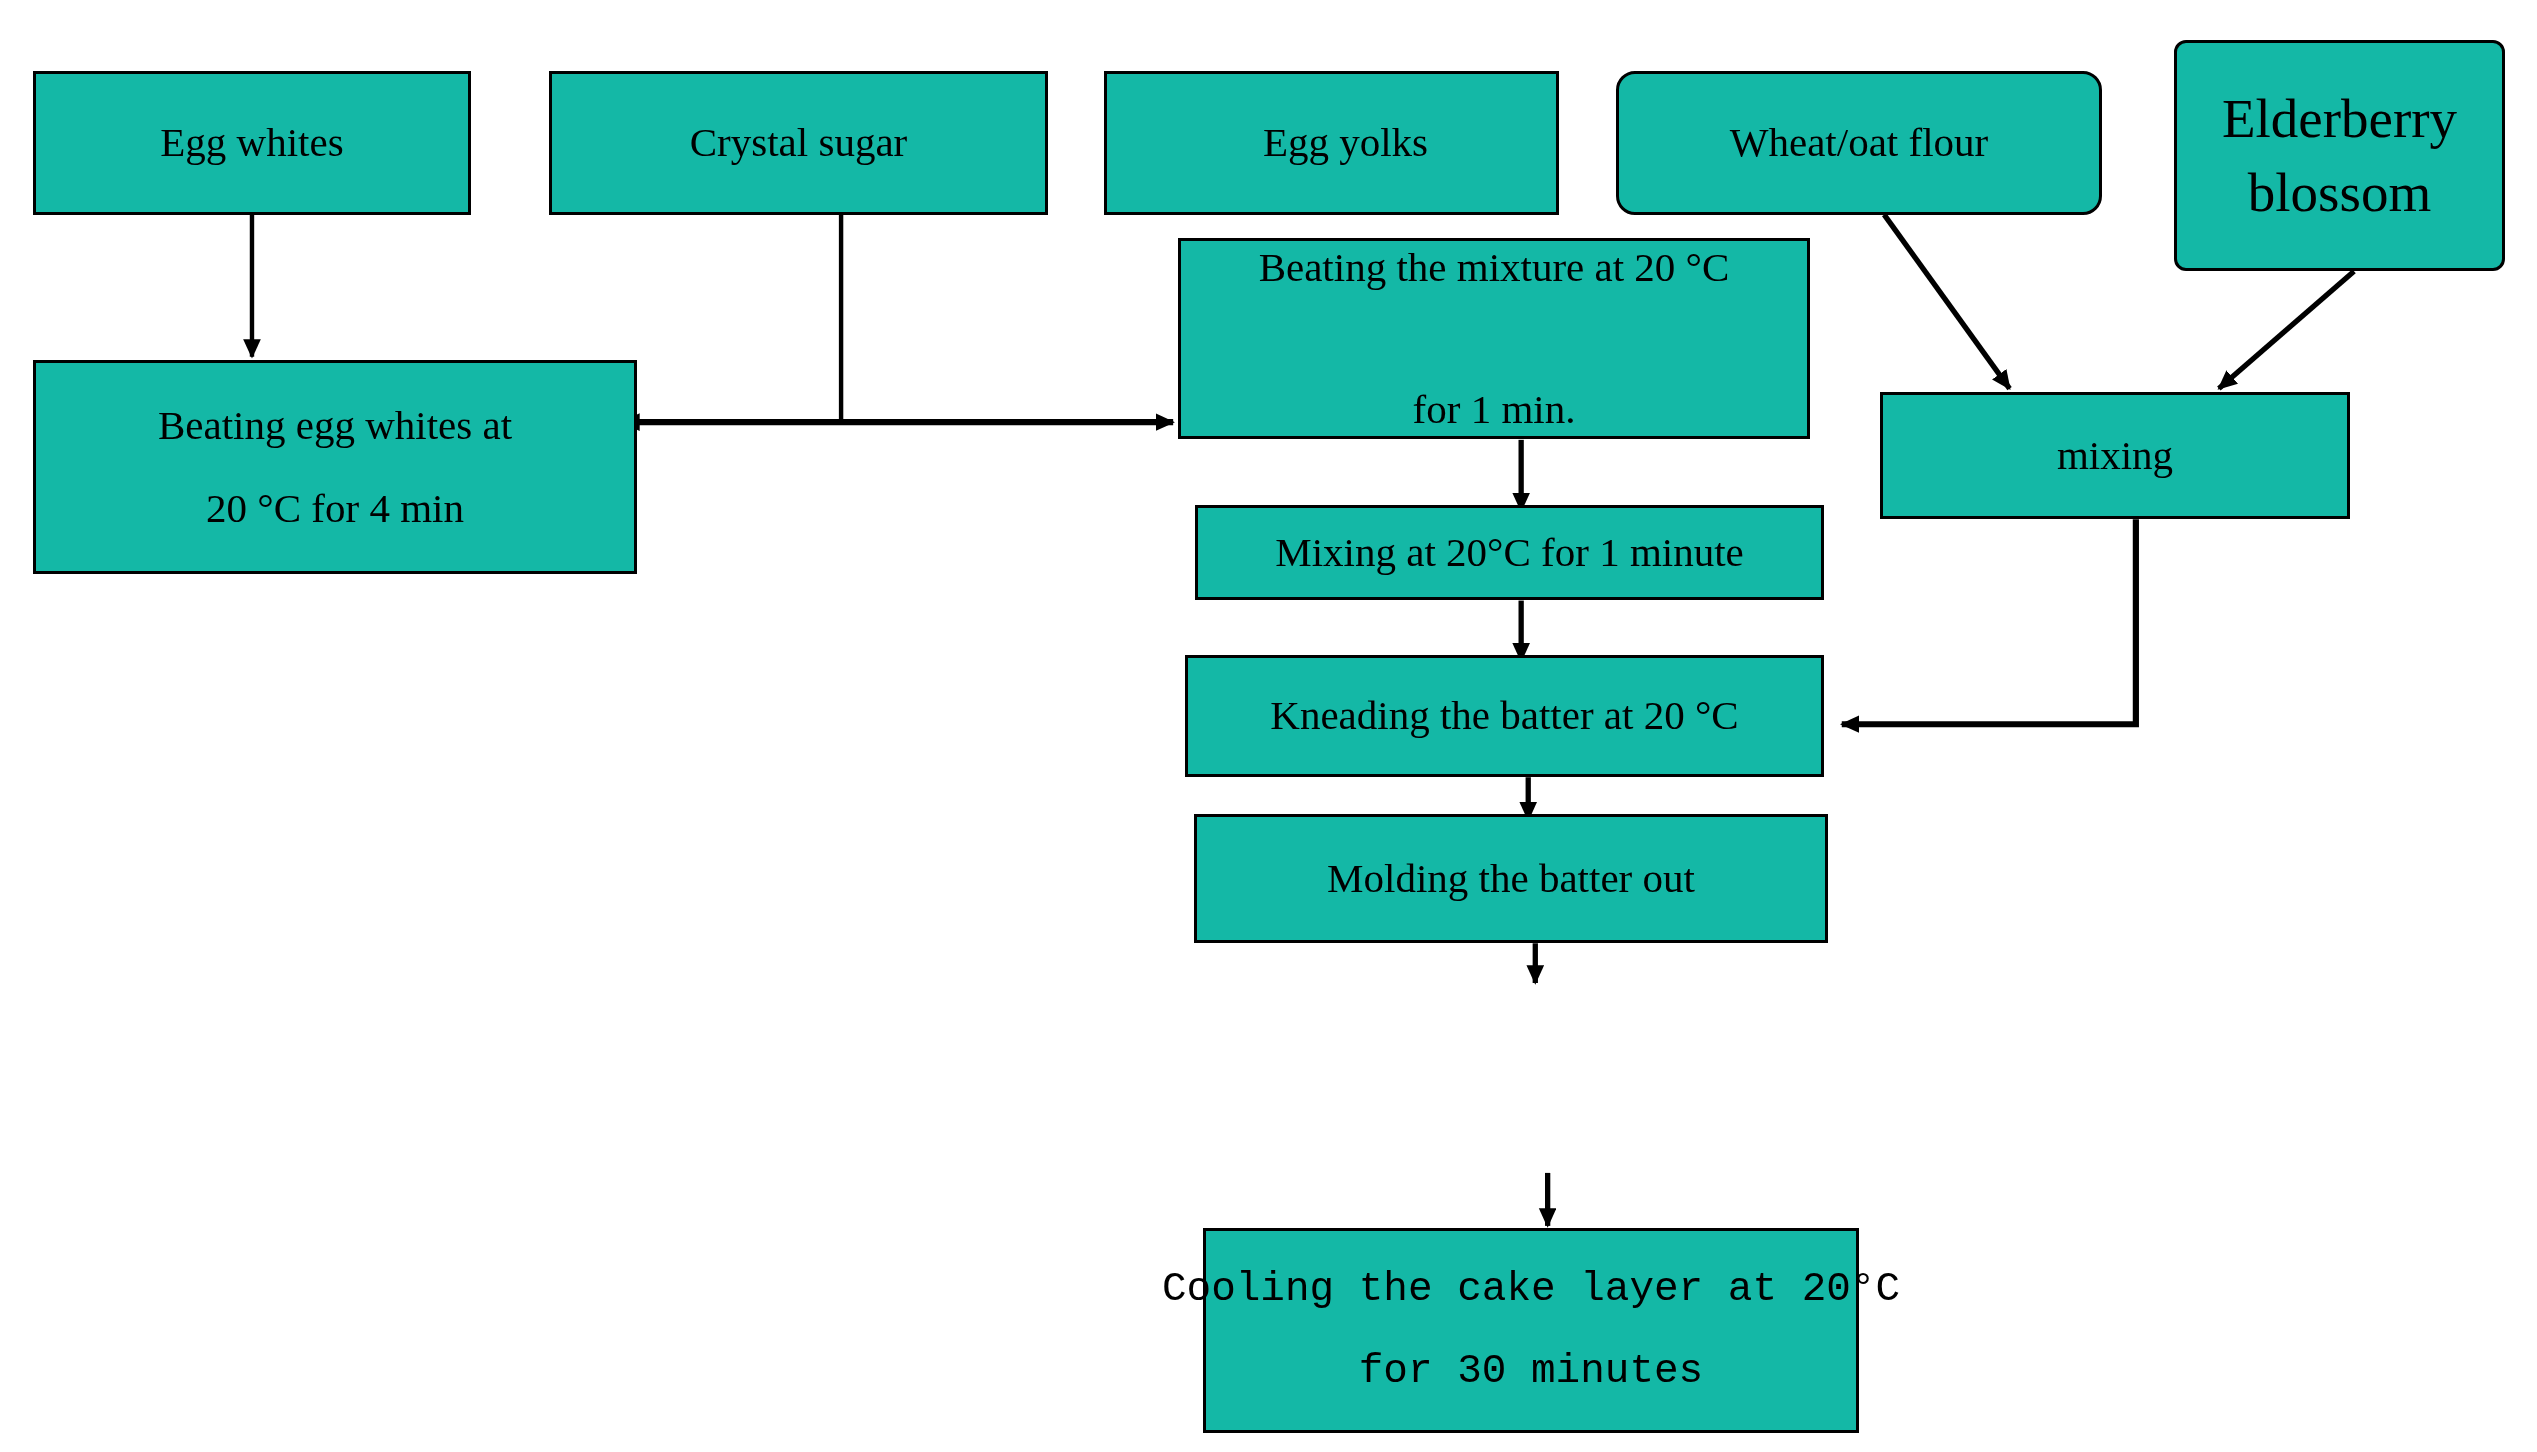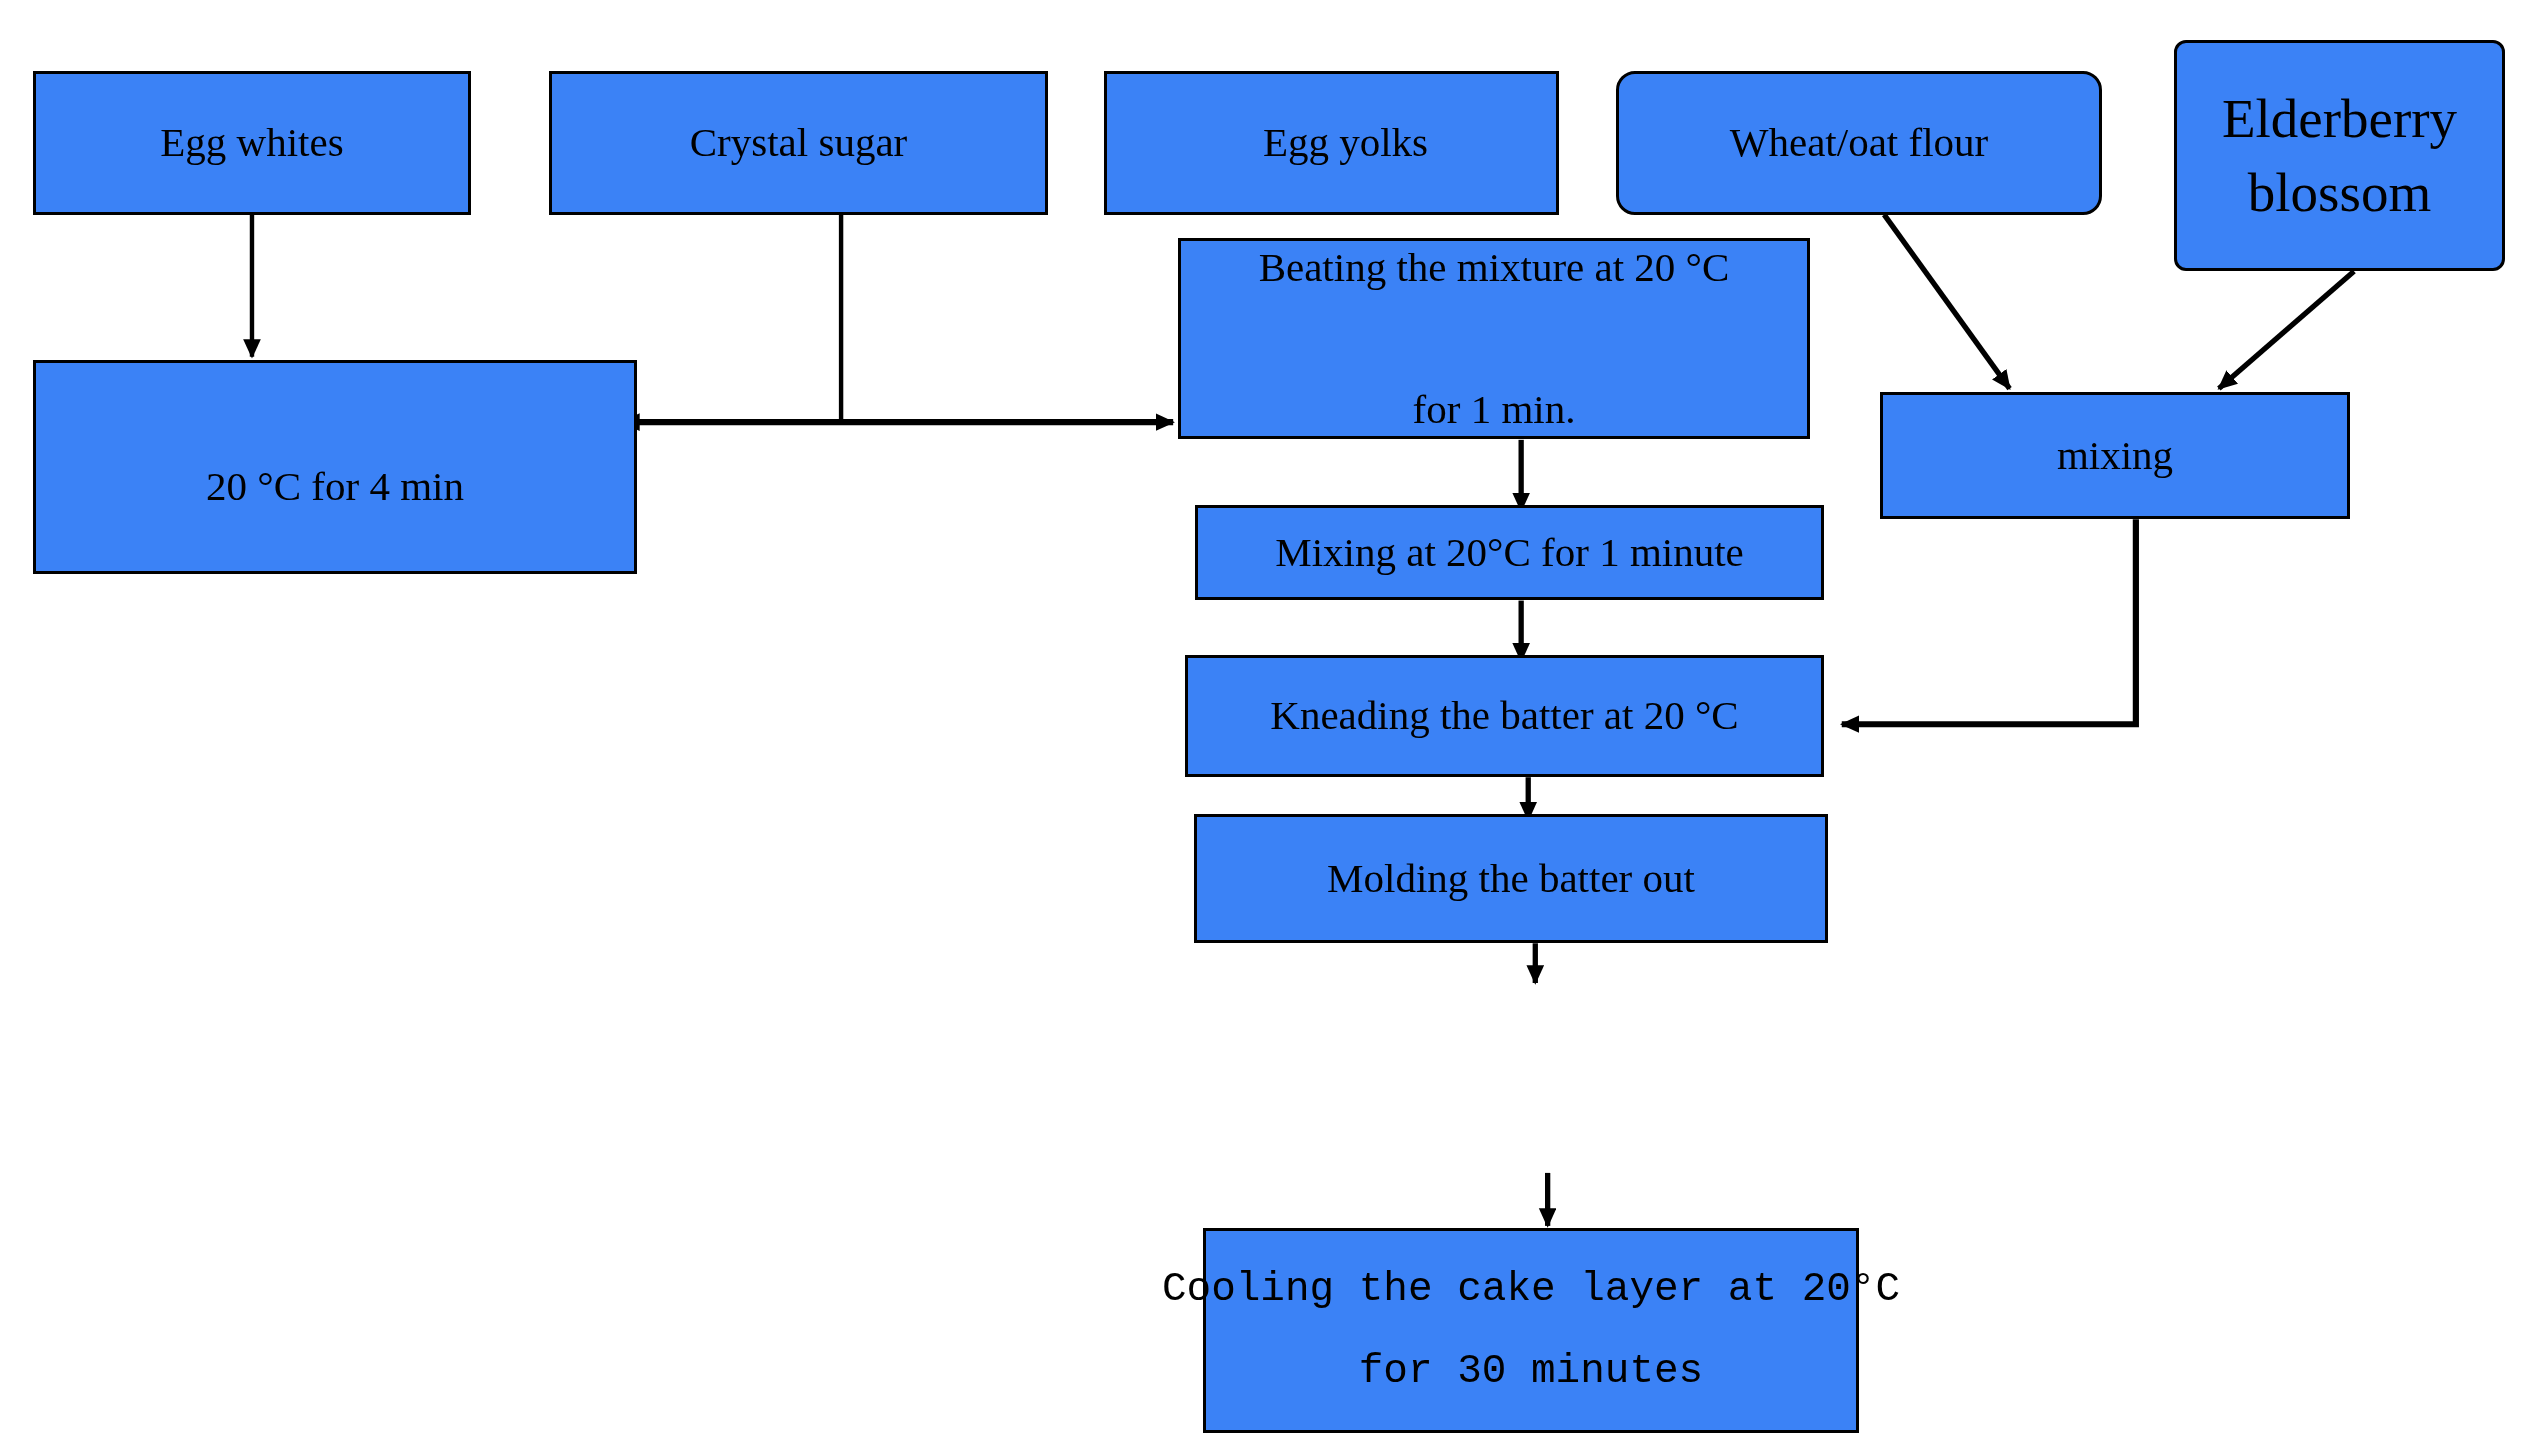--- a/index.html
+++ b/index.html
@@ -12,21 +12,21 @@
     width: 2538px;
     height: 1452px;
     background: #ffffff;
     font-family: "Liberation Serif", "DejaVu Serif", serif;
     overflow: hidden;
   }
   .node {
     position: absolute;
     box-sizing: border-box;
     border: 3.5px solid #000000;
-    background: #3b82f6;
+    background: #14b8a6;
     display: flex;
     flex-direction: column;
     align-items: center;
     justify-content: center;
     text-align: right;
     color: #000000;
     z-index: 3;
   }
   .node .line {
     display: block;
@@ -127,20 +127,21 @@
   <div class="node" style="left:1616px; top:71px; width:486px; height:144px;border-radius:19px;">
     <span class="line fs-base">Wheat/oat flour</span>
   </div>
 
   <div class="node" style="left:2174px; top:40px; width:331px; height:231px;border-radius:12px;">
     <span class="line fs-big">Elderberry</span>
     <span class="line fs-big" style="margin-top:16px;">blossom</span>
   </div>
 
   <div class="node" style="left:33px; top:360px; width:604px; height:214px;">
+    <span class="line fs-base">Beating egg whites at</span>
     <span class="gap"></span>
     <span class="line fs-base">20 °C for 4 min</span>
   </div>
 
   <div class="node" style="left:1178px; top:238px; width:632px; height:201px;gap:30px;">
     <span class="line fs-base">Beating the mixture at 20 °C</span>
     <span class="gap"></span>
     <span class="line fs-base">for 1 min.</span>
   </div>
 

